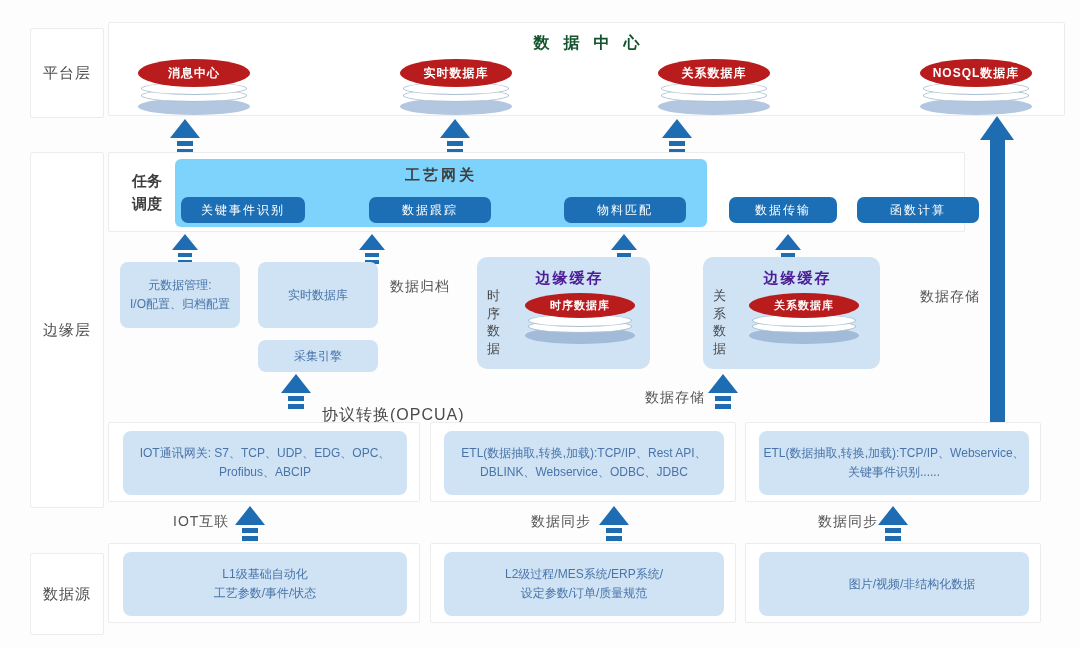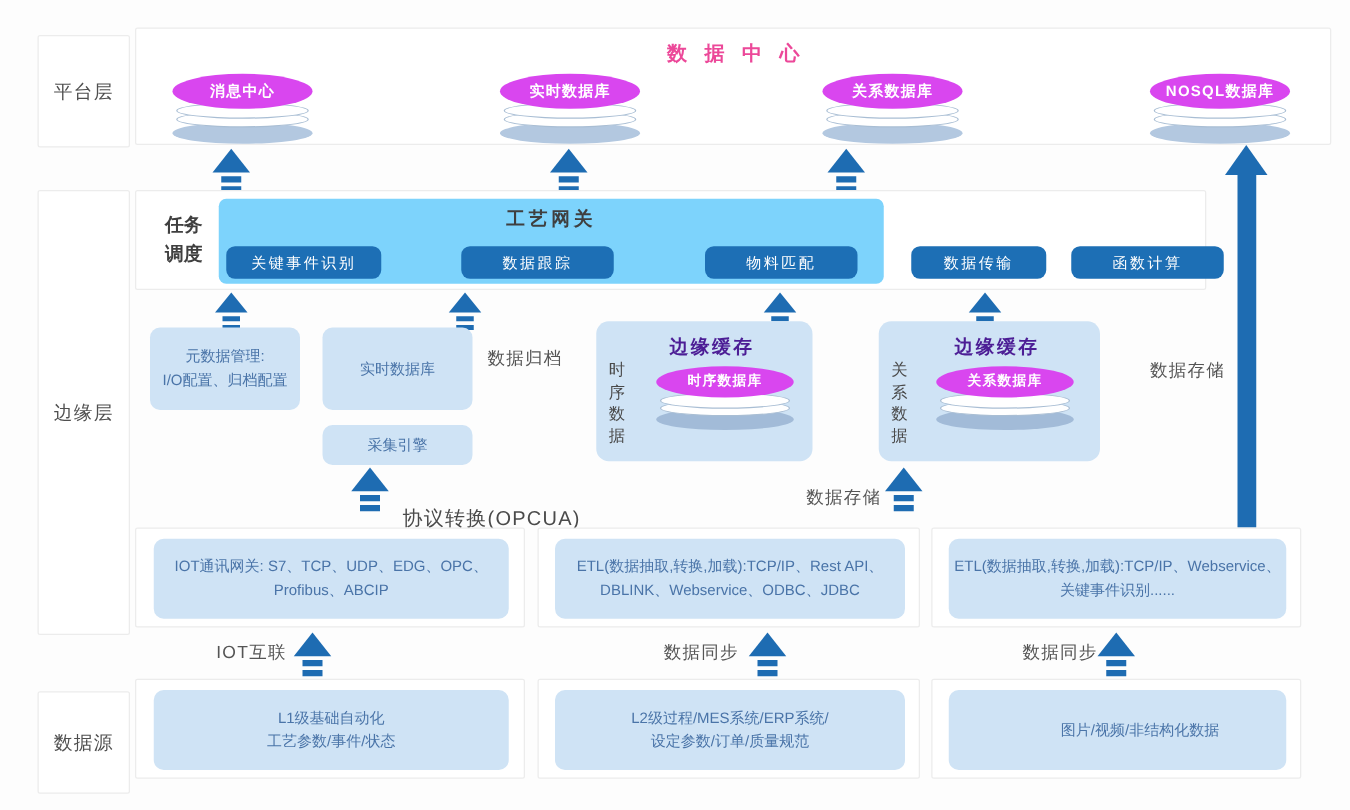--- a/index.html
+++ b/index.html
@@ -5,36 +5,36 @@
   html,body{margin:0;padding:0;background:#fdfdfd;}
   body{font-family:"Liberation Sans","DejaVu Sans",sans-serif;}
   .canvas{position:relative;width:1080px;height:648px;background:#fdfdfd;overflow:hidden;}
 
   
   .rail{position:absolute;left:30px;width:72px;background:#fff;border:1px solid #ececec;border-radius:2px;
         display:flex;align-items:center;justify-content:center;color:#4f4f4f;font-size:15px;letter-spacing:1px;}
 
   
   .panel{position:absolute;background:#fff;border:1px solid #ececec;border-radius:2px;box-sizing:border-box;}
-  .panel-title{position:absolute;top:10px;left:0;right:0;text-align:center;color:#ec4899;
+  .panel-title{position:absolute;top:10px;left:0;right:0;text-align:center;color:#14532d;
                font-size:16px;font-weight:bold;letter-spacing:14px;text-indent:14px;}
 
   
   .bluebox{position:absolute;background:#cfe3f5;border-radius:8px;color:#4a74a8;font-size:12px;
            display:flex;flex-direction:column;align-items:center;justify-content:center;
            text-align:center;line-height:1.55;box-sizing:border-box;}
   .bluebox .ln{display:block;}
 
   
   .dbtn{position:absolute;background:#1d6fb5;border-radius:7px;color:#fff;font-size:12px;
         display:flex;align-items:center;justify-content:center;letter-spacing:2px;}
 
   
   .cyl{position:absolute;width:120px;height:58px;}
-  .cyl .cap{position:absolute;left:4px;top:0;width:112px;height:28px;background:#d946ef;border-radius:50%;
+  .cyl .cap{position:absolute;left:4px;top:0;width:112px;height:28px;background:#b91c1c;border-radius:50%;
             color:#fff;font-size:12px;font-weight:bold;letter-spacing:1px;z-index:3;
             display:flex;align-items:center;justify-content:center;}
   .cyl .ring{position:absolute;left:7px;width:106px;height:13px;border:1px solid #a9bed4;
              border-radius:50%;background:#fff;box-sizing:border-box;z-index:1;}
   .cyl .r1{top:23px;z-index:2;}
   .cyl .r2{top:30px;}
   .cyl .shadow{position:absolute;left:4px;top:39px;width:112px;height:17px;border-radius:50%;
                background:#b3c8e0;z-index:0;}
   .cyl.sm{width:118px;height:54px;}
   .cyl.sm .cap{width:110px;height:25px;font-size:11px;}

